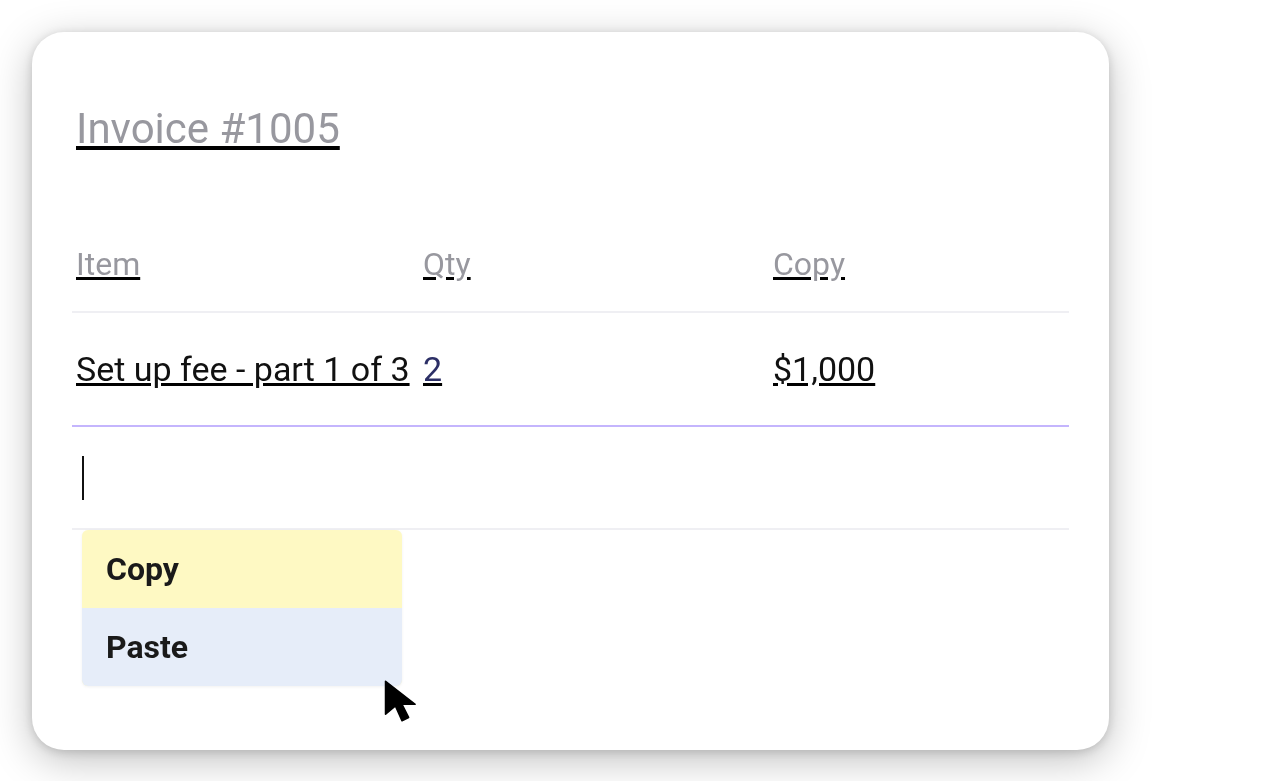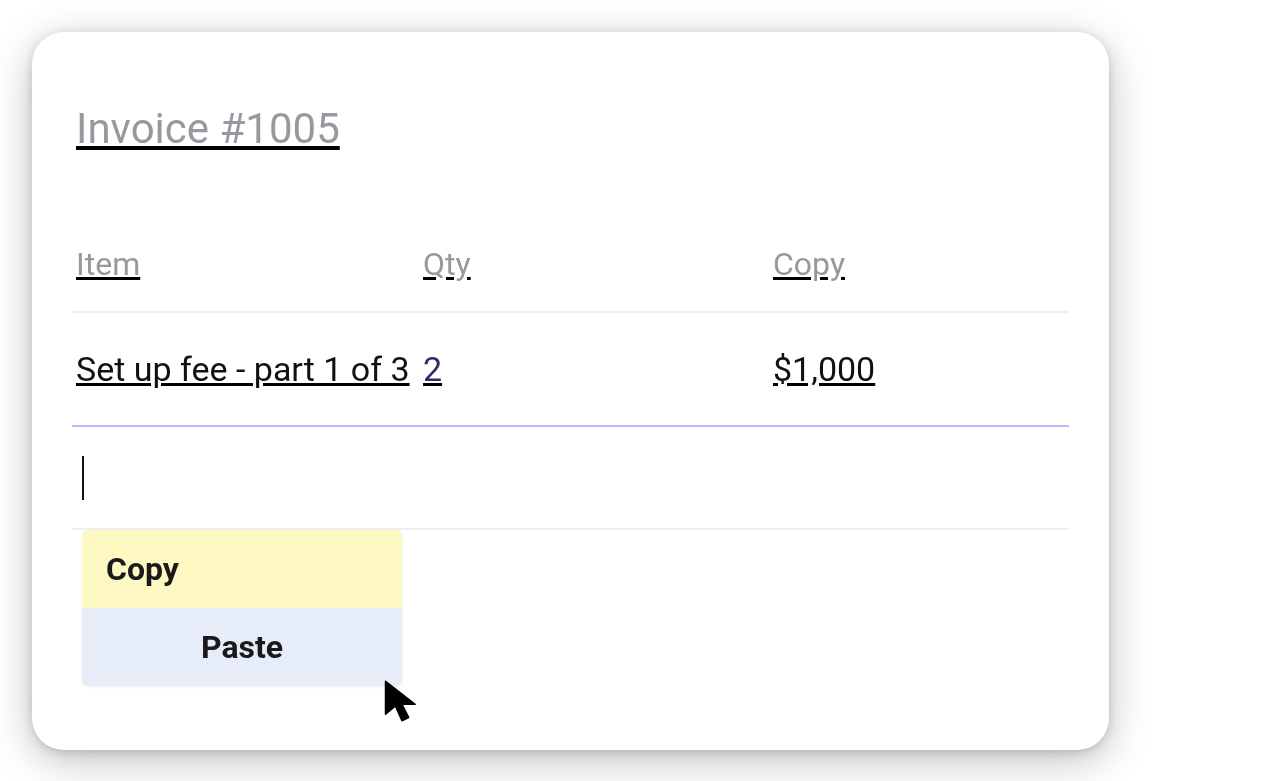--- a/index.html
+++ b/index.html
@@ -107,21 +107,20 @@
     
     .menu-item {
       font-size: 32px;
       color: #1a1a1a;
       padding: 20px 24px;
       cursor: pointer;
     }
     
     .menu-item.highlighted {
       background: #e6edf9;
-      text-align: center;
     }
     
     .cursor-icon {
       position: absolute;
       left: 382px;
       top: 678px;
       width: 40px;
       height: 46px;
     }
     

